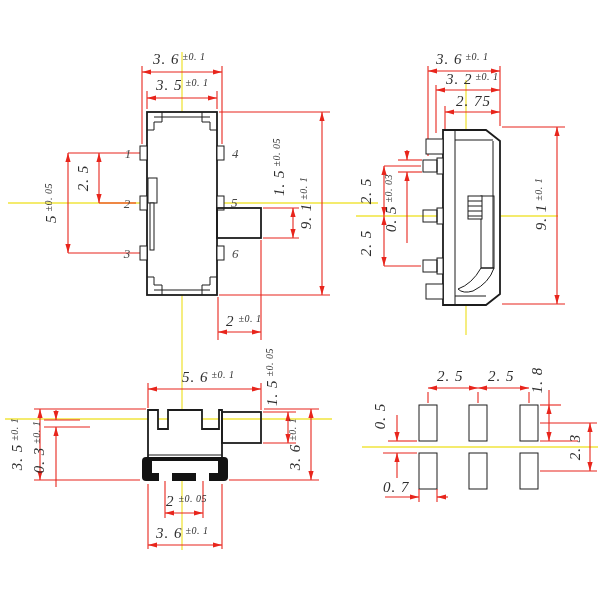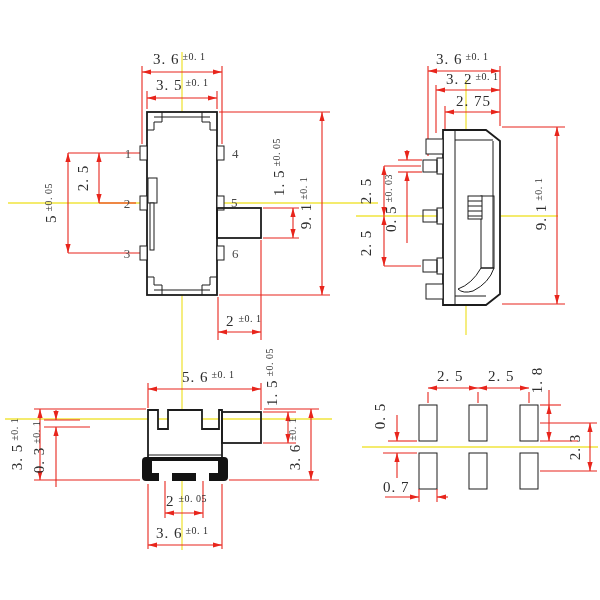--- a/index.html
+++ b/index.html
@@ -1,17 +1,17 @@
 <!DOCTYPE html>
 <html style="--c-dim: #e8251c; --c-center: #f0e43c; --c-outline: #1c1c1c;"><head>
 <meta charset="utf-8">
 <style>
   :root { --c-dim:#e8251c; --c-center:#f0e43c; --c-outline:#1c1c1c; }
   html,body { margin:0; padding:0; background:#ffffff; }
-  .stage { width:600px; height:550px; position:relative; background:#fff; }
+  .stage { width:600px; height:550px; position:relative; background:#fff;font-style:italic; }
   svg { display:block; }
   .red  { stroke:var(--c-dim); stroke-width:1.1; fill:none; }
   .yel  { stroke:var(--c-center); stroke-width:1.3; fill:none; }
   .blk  { stroke:var(--c-outline); stroke-width:1.8; fill:none; stroke-linejoin:miter; }
   .blkt { stroke:var(--c-outline); stroke-width:1; fill:none; }
   .whitefill { fill:#ffffff; }
   text.dim { font-family:"Liberation Serif", serif; font-size:15px; fill:#2e2e2e; letter-spacing:1px; }
   text.dim .tol { font-size:10px; letter-spacing:0.5px; }
   text.pinlab { font-family:"Liberation Serif", serif; font-size:13px; fill:#4a4a4a; }
 </style>

